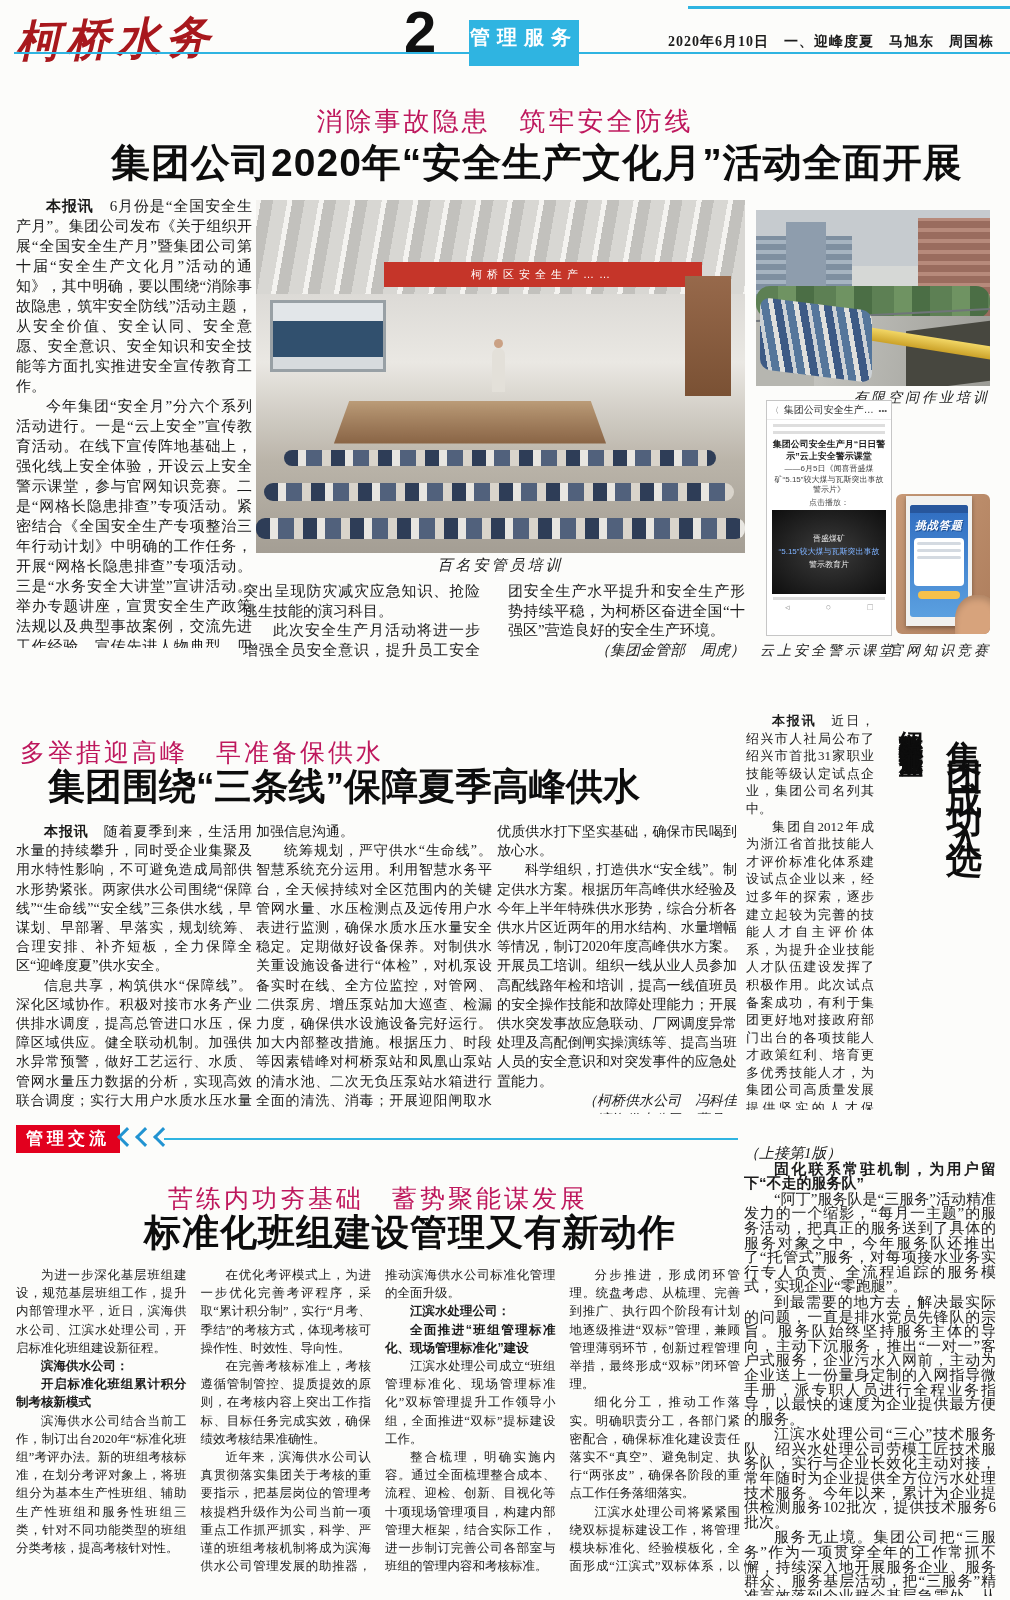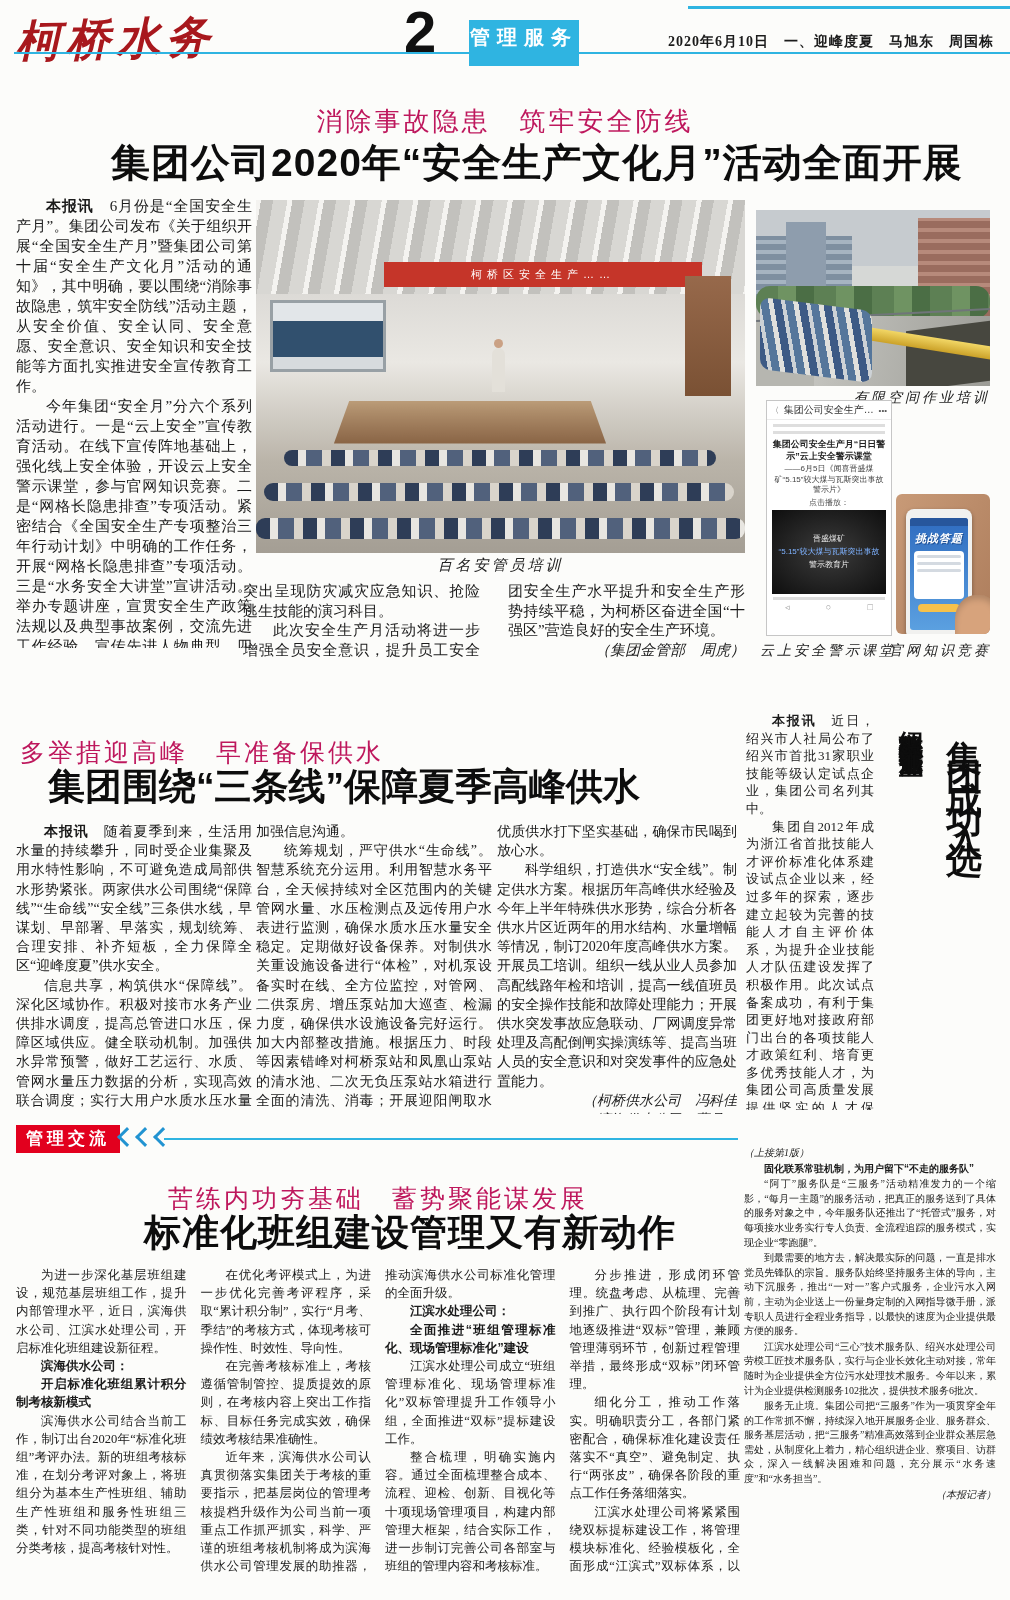--- a/index.html
+++ b/index.html
@@ -88,22 +88,22 @@
   .s3-video{margin:2px 5px;height:84px;background:radial-gradient(#3c3c3c,#0e0e0e);color:#eee;
           display:flex;flex-direction:column;align-items:center;justify-content:center;
           font-size:8px;line-height:1.6;text-align:center;}
   .s3-blue{color:#7fb2ff;}
   .s3-bar{margin:3px 6px 2px;height:3px;background:#ddd;}
   .s3-nav{display:flex;justify-content:space-around;color:#999;font-size:9px;}
   .cap-cloud{left:756px;top:642px;width:144px;text-align:center;font-size:14px;}
   .cap-quiz{left:884px;top:642px;width:112px;text-align:center;font-size:14px;}
   .phone4{left:896px;top:494px;width:94px;height:140px;border-radius:6px;overflow:hidden;
           background:linear-gradient(120deg,#c89a77,#ad7d5c);}
-  .p4-body{position:absolute;left:10px;top:15px;width:66px;height:130px;background:#f1f1ef;
-          border-radius:8px;box-shadow:0 2px 4px rgba(0,0,0,.35);}
+  .p4-body{position:absolute;left:10px;top:2px;width:66px;height:130px;background:#f1f1ef;
+          border-radius:0;box-shadow:0 2px 4px rgba(0,0,0,.35);}
   .p4-screen{position:absolute;left:4px;top:9px;right:4px;bottom:9px;border-radius:3px;overflow:hidden;
           background:linear-gradient(#2f6cc0,#5ba0e0);}
   .p4-bar{height:8px;background:#27569c;}
   .p4-title{color:#fff;font-size:11px;font-weight:800;font-style:italic;text-align:center;margin-top:5px;
           letter-spacing:1px;text-shadow:1px 1px 0 #1d4e93;font-family:"Liberation Sans",sans-serif;}
   .p4-card{margin:5px 4px;background:#fff;border-radius:4px;height:40px;padding:4px 3px;
           display:flex;flex-direction:column;gap:4px;}
   .p4-line{height:3px;background:#d4dae1;border-radius:2px;}
   .p4-btn{margin:0 8px;height:8px;border-radius:4px;background:#f6c14b;}
   .p4-thumb{position:absolute;right:-7px;bottom:-9px;width:42px;height:48px;background:#d7a37c;
@@ -126,21 +126,21 @@
   .chevrons{left:120px;top:1130px;}
   .chev{display:inline-block;width:11px;height:11px;border-left:3.5px solid #2193d1;
         border-bottom:3.5px solid #2193d1;transform:rotate(45deg);margin-right:4px;}
   .divline{left:164px;top:1138px;width:574px;height:2px;background:#2fb4e1;}
   
   .a4-kicker{left:16px;top:1182px;width:724px;text-align:center;font-size:25px;}
   .a4-head{left:16px;top:1208px;width:724px;text-align:center;font-size:37px;}
   .a4-body{left:16px;top:1266px;width:724px;height:326px;column-count:4;column-gap:14px;
            font-size:12.5px;line-height:18.2px;overflow:hidden;}
   
-  .cont{left:744px;top:1146px;width:252px;height:450px;font-size:10px;line-height:14.6px;overflow:hidden;}
+  .cont{left:744px;top:1146px;width:252px;height:450px;font-size:15px;line-height:14.6px;overflow:hidden;}
   .cont p{margin:0 0 1px;}
 </style>
 </head>
 <body>
 
 <div class="page">
 
   <div class="abs logo">柯桥水务</div>
   <div class="abs rule-short"></div>
   <div class="abs pagenum hei">2</div>

